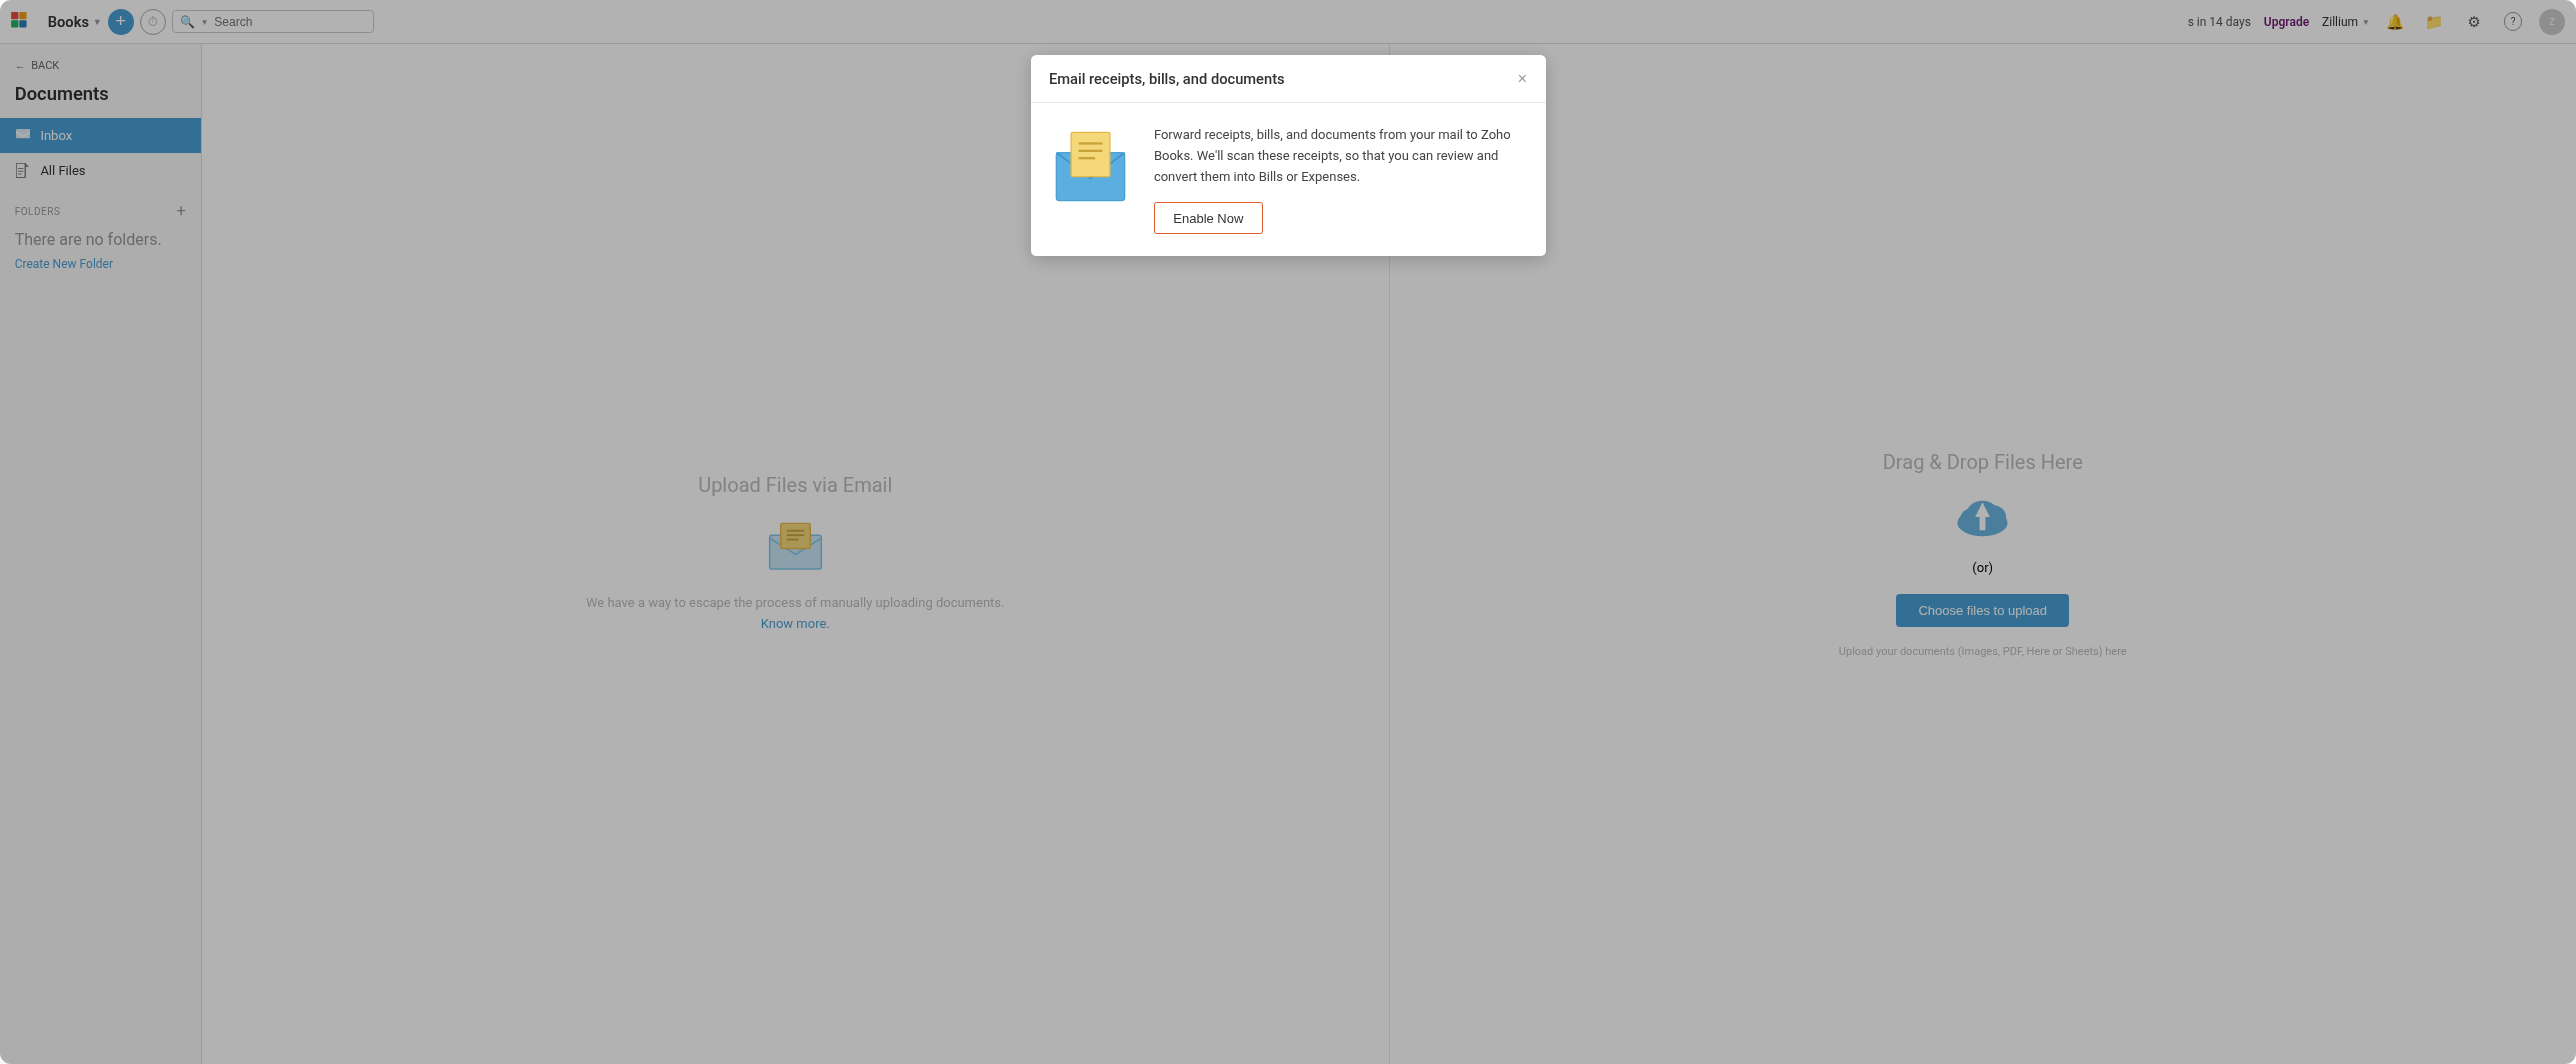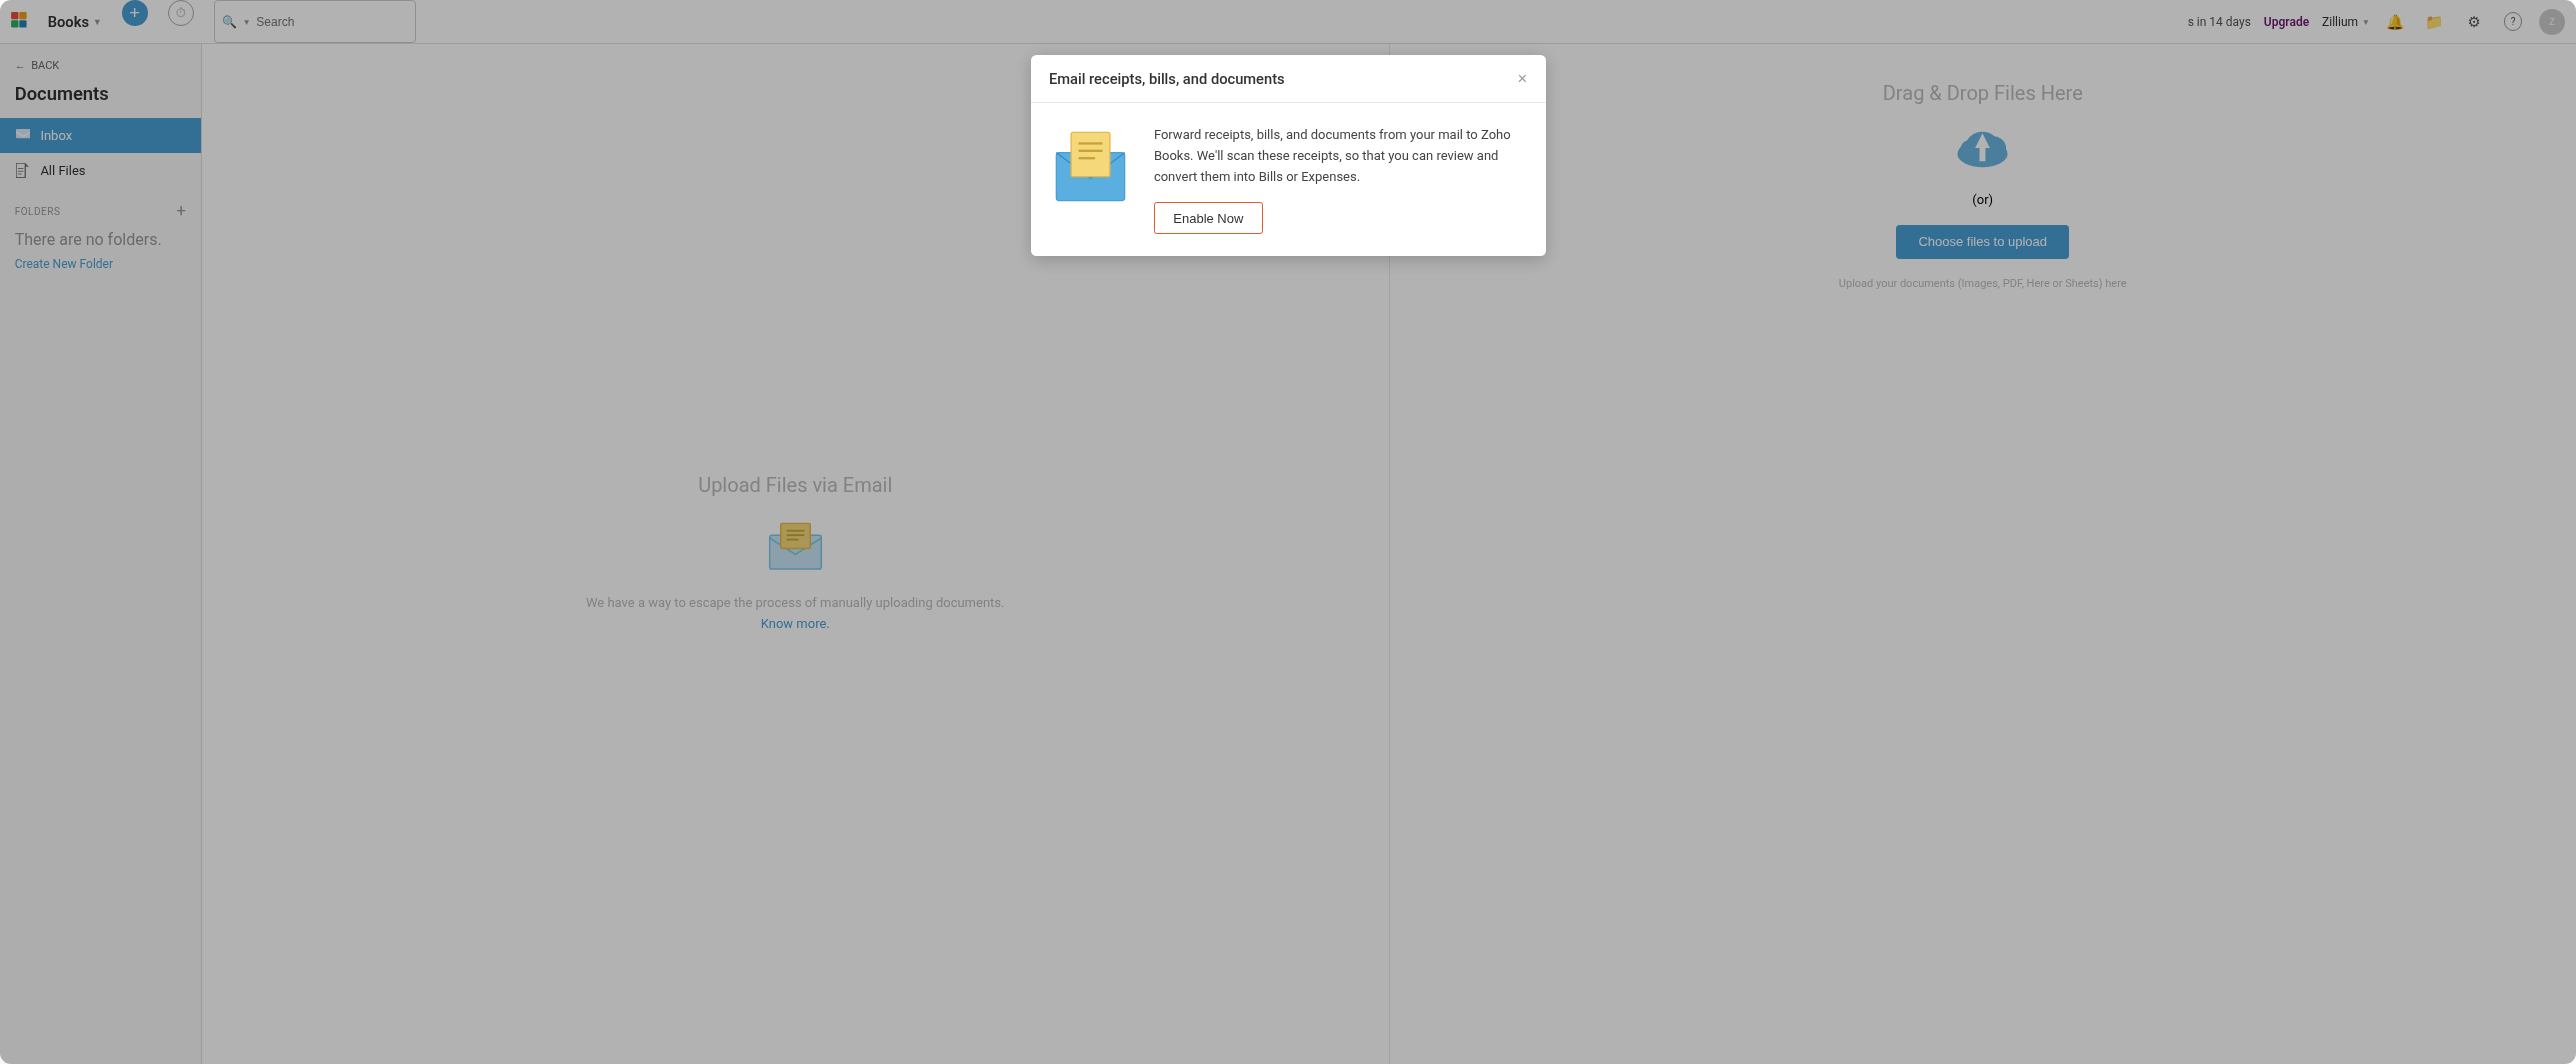--- a/index.html
+++ b/index.html
@@ -1,25 +1,26 @@
 <!DOCTYPE html>
 <html style="font-size:14.7px"><head>
   <meta charset="utf-8">
   <style>
     * { box-sizing: border-box; margin: 0; padding: 0; }
     body { font-family: -apple-system, BlinkMacSystemFont, 'Segoe UI', Roboto, sans-serif; background: #f5f5f5; overflow: hidden; }
 
     
     .top-nav {
       display: flex;
+      align-items: center;
       background: #fff;
       border-bottom: 0.9px solid #e0e0e0;
       height: 44px;
       padding: 0 11px;
-      gap: 20px;
+      gap: 6px;
       position: fixed;
       top: 0; left: 0; right: 0;
       z-index: 100;
     }
     .logo-area {
       display: flex;
       align-items: center;
       gap: 3.7px;
       font-size: 14.7px;
       font-weight: 600;
@@ -185,20 +186,21 @@
       justify-content: center;
       gap: 18.4px;
       padding: 37px;
       color: #bbb;
     }
     .panel-right {
       flex: 1;
       display: flex;
       flex-direction: column;
       align-items: center;
+      justify-content: center;
       gap: 18.4px;
       padding: 37px;
       color: #bbb;
     }
     .panel-title {
       font-size: 20px;
       color: #bbb;
       font-weight: 400;
     }
     .panel-desc {

